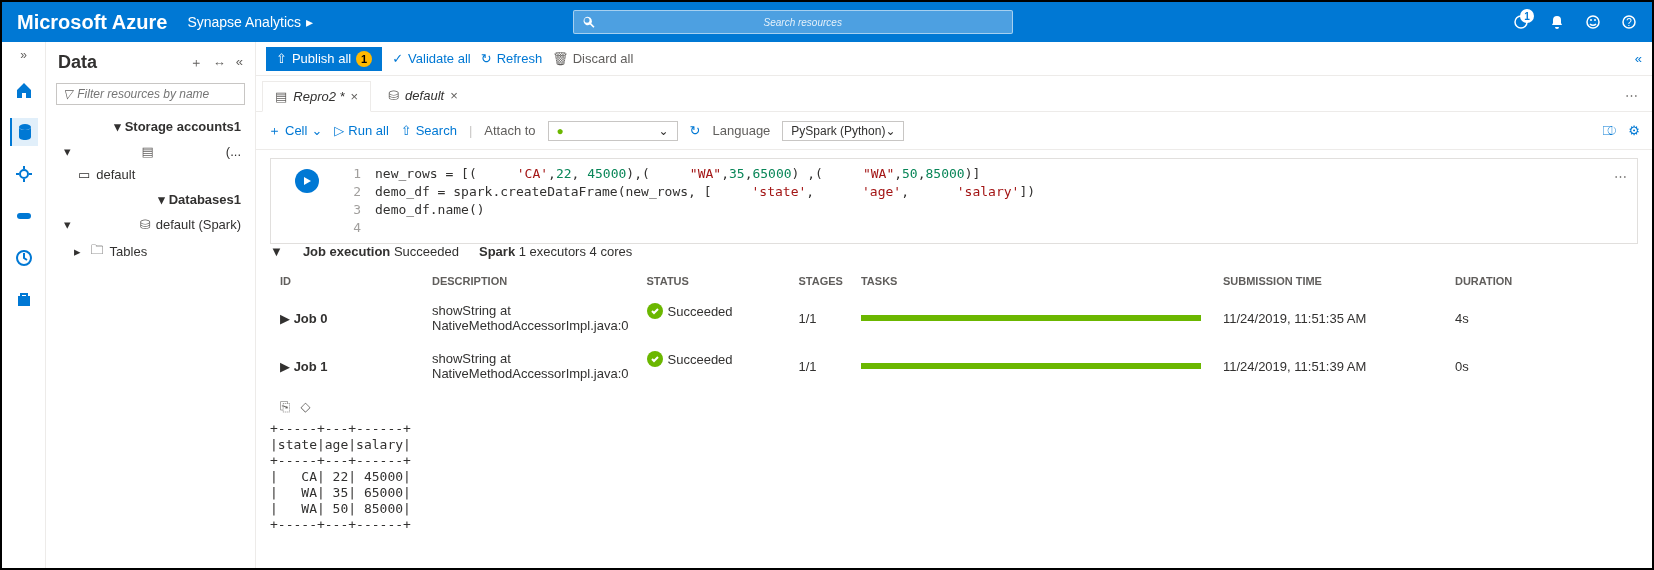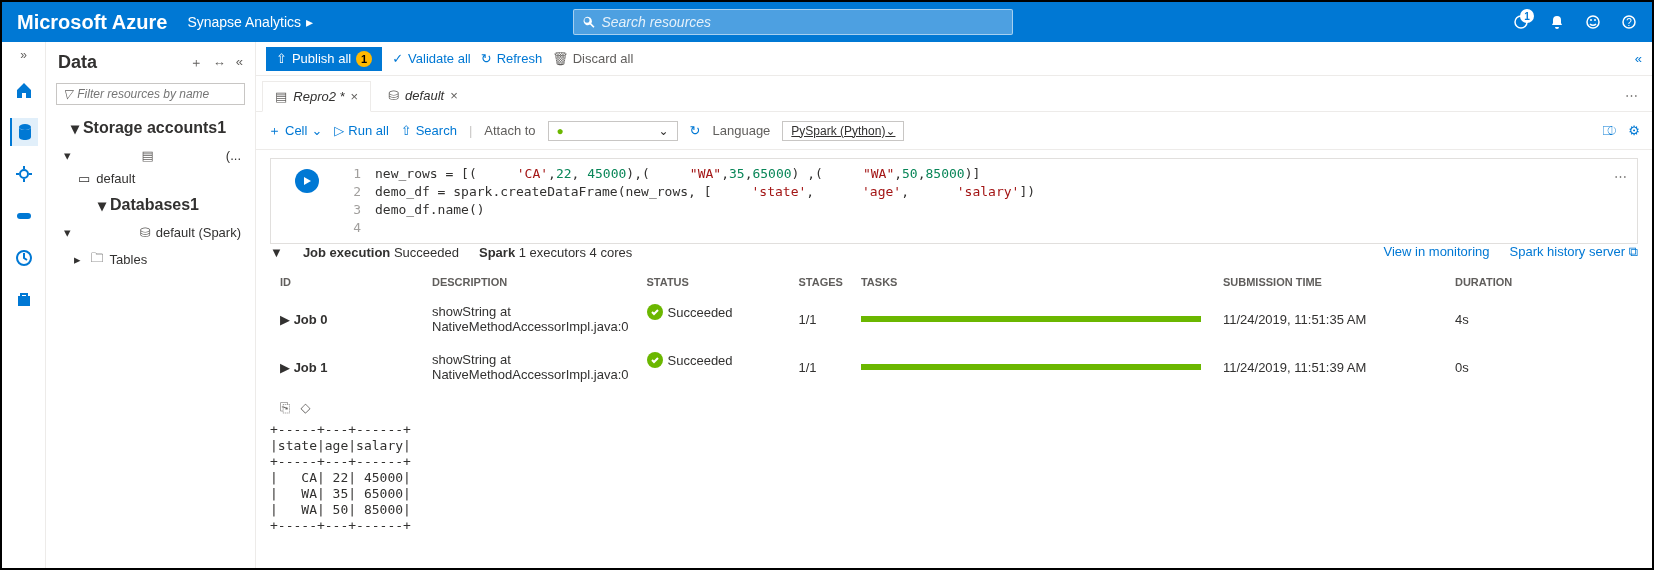--- a/index.html
+++ b/index.html
@@ -1,40 +1,40 @@
 <!DOCTYPE html>
 <html><head>
 <meta charset="utf-8">
 <style>
 * { box-sizing: border-box; margin: 0; padding: 0; }
 body { font-family: "Segoe UI", -apple-system, sans-serif; font-size: 13px; color: #323130; background: #fff; width: 1654px; height: 570px; overflow: hidden; border: 2px solid #000; }
 .topbar { height: 40px; background: #0078d4; display: flex; align-items: center; padding: 0 15px; gap: 20px; }
 .topbar-brand { color: #fff; font-weight: 600; font-size: 20px; }
 .topbar-service { color: #fff; font-size: 14px; display: flex; align-items: center; gap: 5px; }
 .topbar-search { flex: 0 0 440px; margin: 0 auto; background: rgba(255,255,255,0.3); border: 1px solid rgba(255,255,255,0.5); border-radius: 2px; padding: 4px 8px; display: flex; align-items: center; gap: 6px; color: #fff; font-style: italic; }
-.topbar-search input { background: transparent; border: none; outline: none; color: #fff; font-style: italic; width: 100%; font-size: 14px; }
+.topbar-search input { background: transparent; border: none; outline: none; color: #fff; font-style: italic; width: 100%; font-size: 10px; text-align: center; }
 .topbar-search input::placeholder { color: rgba(255,255,255,0.85); }
 .topbar-icons { display: flex; gap: 20px; color: #fff; align-items: center; margin-left: auto; }
 .topbar-icons svg { fill: #fff; }
 .bell-badge { position: relative; }
 .bell-badge::after { content: '1'; position: absolute; top: -5px; right: -5px; background: #fff; color: #0078d4; border-radius: 50%; width: 14px; height: 14px; font-size: 10px; display: flex; align-items: center; justify-content: center; font-weight: bold; }
 
 .layout { display: flex; height: calc(100% - 40px); }
 .leftrail { width: 44px; background: #fff; border-right: 1px solid #edebe9; display: flex; flex-direction: column; align-items: center; padding-top: 6px; gap: 14px; }
 .leftrail .chev { font-size: 12px; color: #605e5c; }
 .rail-icon { width: 28px; height: 28px; display: flex; align-items: center; justify-content: center; cursor: pointer; }
 .rail-icon.active { background: #e1effa; border-left: 2px solid #0078d4; }
 
 .sidebar { width: 210px; border-right: 1px solid #edebe9; display: flex; flex-direction: column; }
 .sidebar-header { padding: 10px 12px; display: flex; align-items: center; justify-content: space-between; }
 .sidebar-header h2 { font-size: 18px; font-weight: 600; }
 .sidebar-header-icons { display: flex; gap: 10px; color: #605e5c; }
 .filter-box { margin: 0 10px 8px 10px; border: 1px solid #c8c6c4; padding: 3px 6px; display: flex; align-items: center; gap: 5px; font-style: italic; color: #605e5c; font-size: 12px; }
 .filter-box input { border: none; outline: none; font-style: italic; font-size: 12px; width: 100%; }
-.tree-section { display: flex; justify-content: center; padding: 6px 14px 6px 10px; font-weight: 600; font-size: 16px; }
+.tree-section { display: flex; justify-content: flex-end; padding: 6px 14px 6px 10px; font-weight: 600; font-size: 13px; }
 .tree-item { display: flex; justify-content: space-between; padding: 4px 14px 4px 18px; font-size: 13px; align-items: center; }
 .tree-item .ic { margin-right: 5px; color: #605e5c; }
 .tree-sub { padding-left: 32px; font-size: 13px; padding-top: 4px; padding-bottom: 4px; display: flex; align-items: center; gap: 6px; }
 .tree-sub2 { padding-left: 28px; font-size: 13px; padding-top: 4px; padding-bottom: 4px; display: flex; align-items: center; gap: 6px; }
 
 .main { flex: 1; display: flex; flex-direction: column; overflow: hidden; }
 .toolbar { height: 34px; border-bottom: 1px solid #edebe9; display: flex; align-items: center; padding: 0 10px; gap: 10px; }
 .btn-blue { background: #0078d4; color: #fff; padding: 4px 10px; font-size: 13px; display: flex; align-items: center; gap: 5px; cursor: pointer; }
 .btn-blue .badge { background: #ffb900; color: #000; border-radius: 50%; width: 16px; height: 16px; font-size: 11px; display: inline-flex; align-items: center; justify-content: center; font-weight: bold; }
 .tool-link { color: #0078d4; display: flex; align-items: center; gap: 5px; cursor: pointer; font-size: 13px; }
@@ -45,21 +45,21 @@
 .tab { padding: 7px 12px; font-size: 13px; display: flex; align-items: center; gap: 6px; border: 1px solid transparent; cursor: pointer; font-style: italic; }
 .tab.active { border: 1px solid #edebe9; border-bottom: 1px solid #fff; background: #fff; position: relative; top: 1px; }
 .tab .x { color: #605e5c; font-style: normal; }
 .tab .ic { color: #605e5c; font-style: normal; }
 .tab-more { margin-left: auto; padding: 8px 14px; color: #605e5c; }
 
 .notebook-bar { height: 38px; display: flex; align-items: center; padding: 0 12px; gap: 12px; border-bottom: 1px solid #edebe9; font-size: 13px; }
 .nb-btn { color: #0078d4; display: flex; align-items: center; gap: 4px; cursor: pointer; }
 .nb-lbl { color: #605e5c; }
 .nb-combo { border: 1px solid #c8c6c4; padding: 2px 8px; min-width: 130px; display: flex; align-items: center; justify-content: space-between; font-size: 12px; }
-.nb-combo.small { min-width: 100px; text-decoration: underline; }
+.nb-combo.small { min-width: 100px; }
 .nb-right { margin-left: auto; display: flex; gap: 12px; color: #0078d4; align-items: center; }
 
 .content { flex: 1; overflow: auto; padding: 8px 14px; }
 .cell-label { font-size: 12px; color: #605e5c; margin-bottom: 4px; }
 .cell-box { border: 1px solid #e1dfdd; display: flex; padding: 6px; }
 .cell-gutter { width: 60px; display: flex; flex-direction: column; align-items: center; padding-top: 4px; }
 .run-circle { width: 24px; height: 24px; border-radius: 50%; background: #0078d4; display: flex; align-items: center; justify-content: center; }
 .run-circle svg { fill: #fff; }
 .code-lines { flex: 1; font-family: Consolas, monospace; font-size: 13px; line-height: 18px; }
 .code-lines .ln { display: flex; }
@@ -306,24 +306,20 @@
             </div>
         </div>
         <div class="cell-menu">⋯</div>
       </div>
 
 
       <div class="job-exec-row">
         <span>▼</span>
         <span><span class="lbl">Job execution</span> <span>Succeeded</span></span>
         <span><span class="lbl">Spark</span> <span>1 executors 4 cores</span></span>
-        <div class="job-links">
-          <a>View in monitoring</a>
-          <a><span>Spark history server</span> ⧉</a>
-        </div>
       </div>
 
       <table class="job-table">
         <thead>
             <tr>
           <th style="width:150px">ID</th>
           <th style="width:190px">DESCRIPTION</th>
           <th style="width:150px">STATUS</th>
           <th style="width:60px">STAGES</th>
           <th style="width:360px">TASKS</th>

